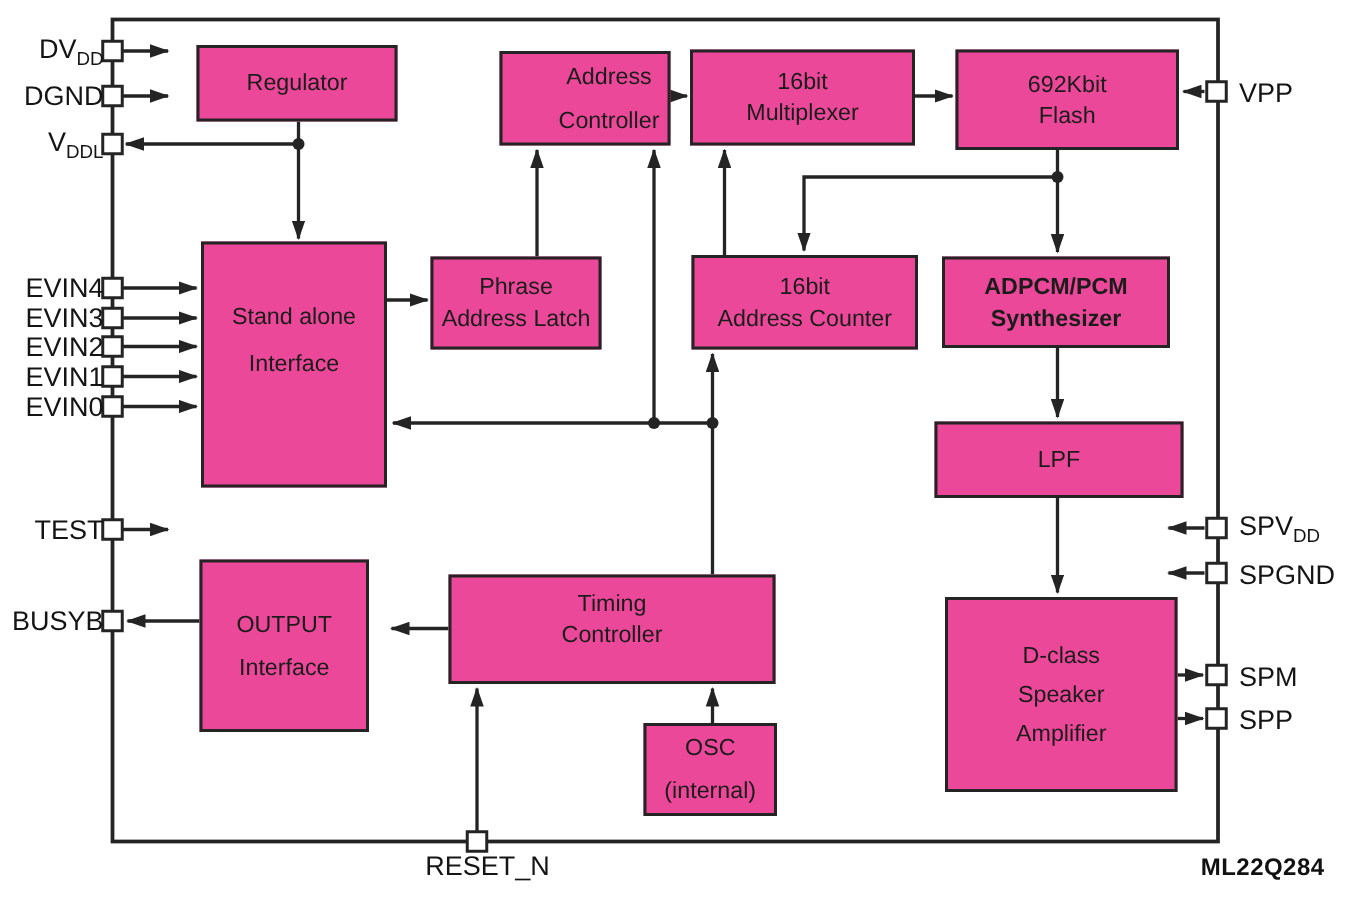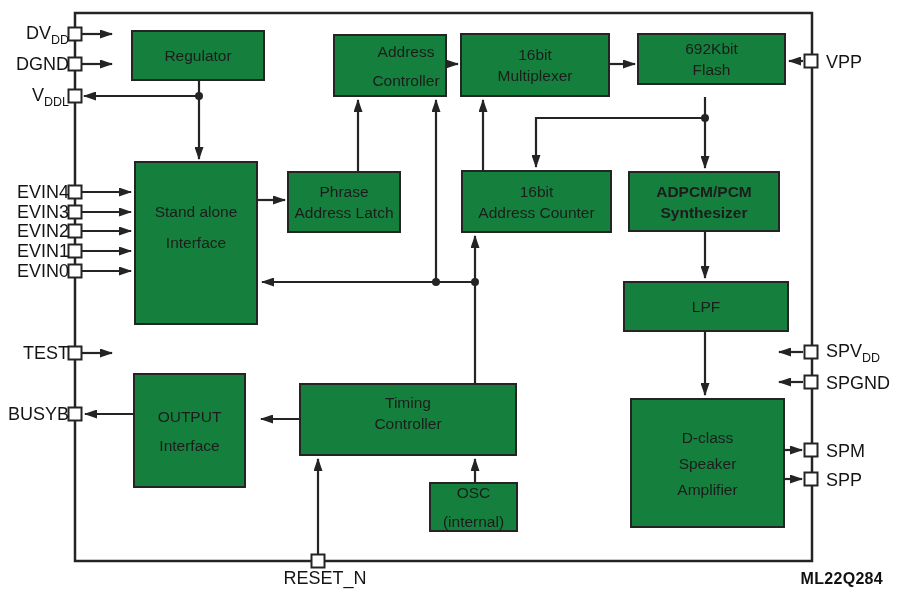--- a/index.html
+++ b/index.html
@@ -8,21 +8,21 @@
     font-family:"Liberation Sans", sans-serif; overflow:hidden;
   }
   svg.wires { position:absolute; left:0; top:0; width:900px; height:603px; }
   .w   { stroke:#242424; stroke-width:2.2; fill:none; }
   .arr { marker-end:url(#ah); }
   .chip-border { stroke:#242424; stroke-width:2.5; fill:none; }
   .pin  { fill:#ffffff; stroke:#242424; stroke-width:2; }
   .dot  { fill:#242424; stroke:none; }
 
   .block {
-    position:absolute; box-sizing:border-box; background:#15803d;
+    position:absolute; box-sizing:border-box; background:#ec4899;
     border:2px solid #242424; color:#1c1c1c; font-size:15.5px;
     display:flex; flex-direction:column; align-items:center; justify-content:center;
     text-align:center;
   }
   .block .ln { display:block; line-height:21px; white-space:nowrap; }
   .gap-sm { row-gap:5px; }
   .gap-md { row-gap:8px; }
   .gap-lg { row-gap:10px; }
   .block.standalone { justify-content:flex-start; padding-top:38px; }
   .block.timing { padding-bottom:14px; }
@@ -122,21 +122,21 @@
   <div class="block gap-md" style="left:333px;top:34px;width:114px;height:63px;padding-left:32px;">
     <span class="ln">Address</span>
     <span class="ln">Controller</span>
   </div>
 
   <div class="block" style="left:460px;top:33px;width:150px;height:64px;">
     <span class="ln">16bit</span>
     <span class="ln">Multiplexer</span>
   </div>
 
-  <div class="block" style="left:637px;top:33px;width:149px;height:52px;">
+  <div class="block" style="left:637px;top:33px;width:149px;height:67px;">
     <span class="ln">692Kbit</span>
     <span class="ln">Flash</span>
   </div>
 
   <div class="block gap-lg standalone" style="left:134px;top:161px;width:124px;height:164px;">
     <span class="ln">Stand alone</span>
     <span class="ln">Interface</span>
   </div>
 
   <div class="block" style="left:287px;top:171px;width:114px;height:62px;">
@@ -161,21 +161,21 @@
   <div class="block gap-md" style="left:133px;top:373px;width:113px;height:115px;">
     <span class="ln">OUTPUT</span>
     <span class="ln">Interface</span>
   </div>
 
   <div class="block timing" style="left:299px;top:383px;width:218px;height:73px;">
     <span class="ln">Timing</span>
     <span class="ln">Controller</span>
   </div>
 
-  <div class="block gap-md" style="left:429px;top:482px;width:89px;height:50px;">
+  <div class="block gap-md" style="left:429px;top:482px;width:89px;height:62px;">
     <span class="ln">OSC</span>
     <span class="ln">(internal)</span>
   </div>
 
   <div class="block gap-sm" style="left:630px;top:398px;width:155px;height:130px;">
     <span class="ln">D-class</span>
     <span class="ln">Speaker</span>
     <span class="ln">Amplifier</span>
   </div>
 

